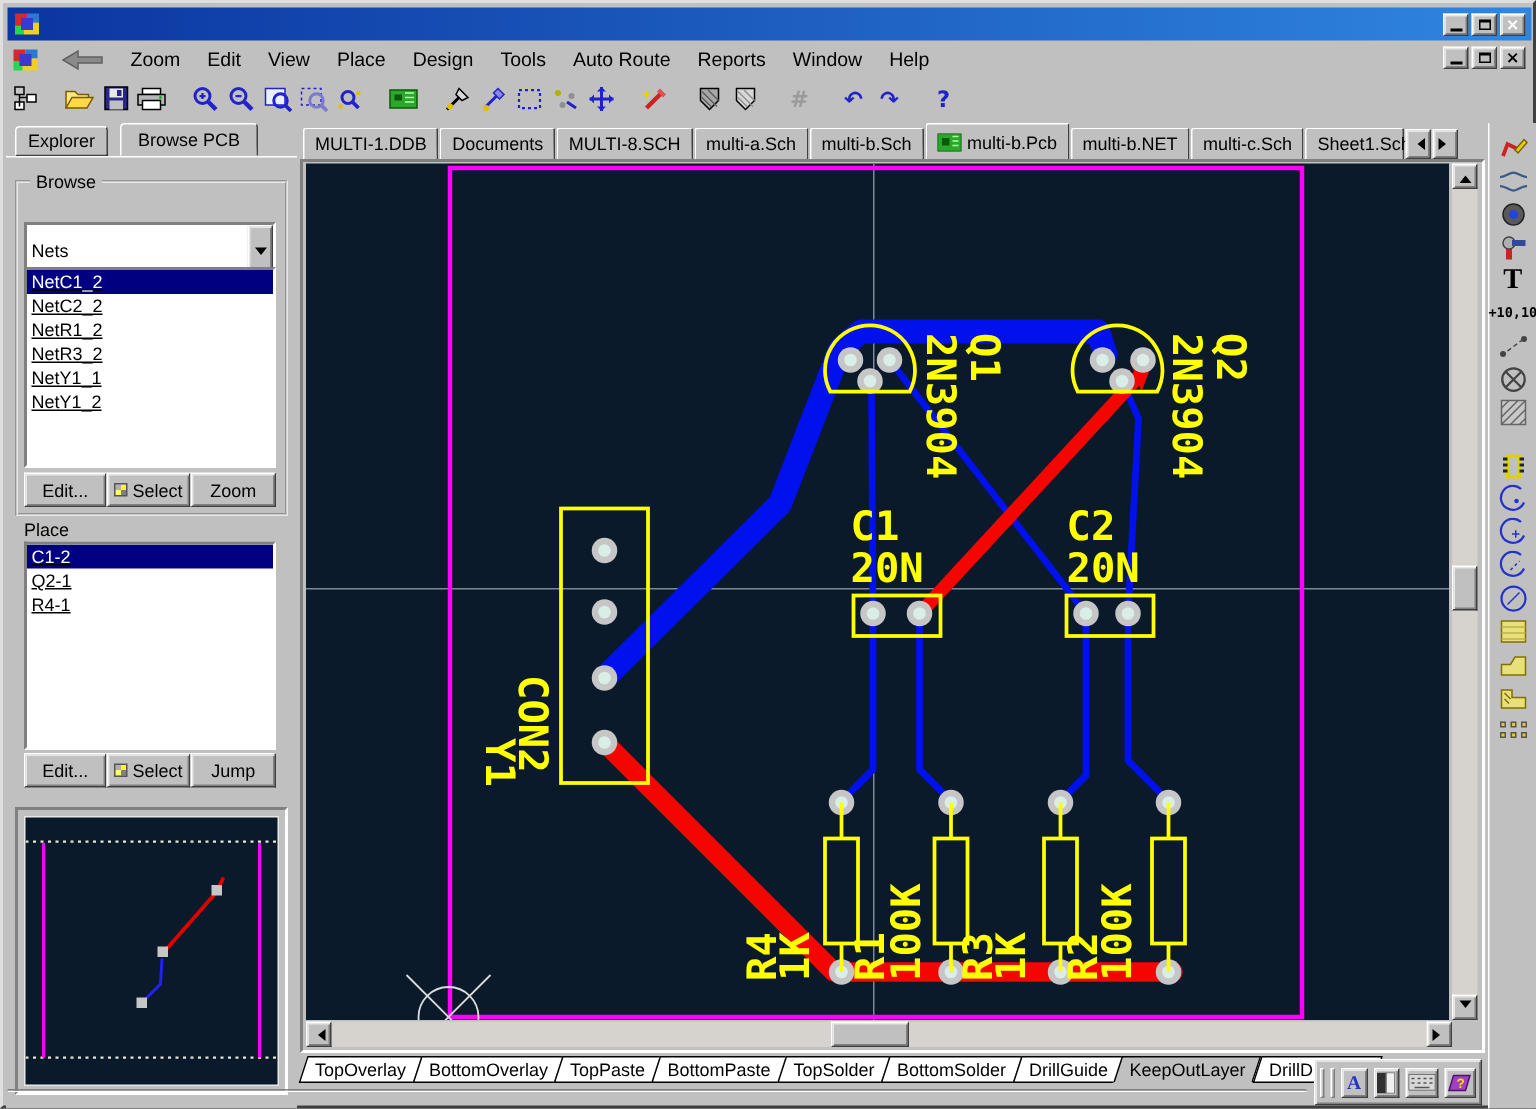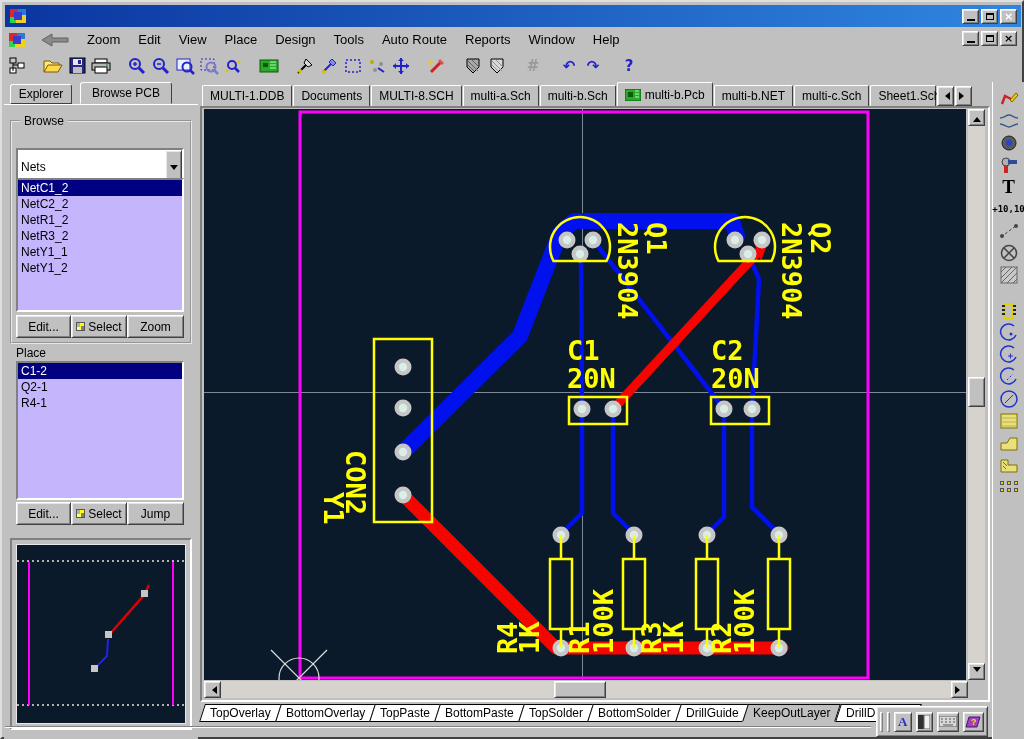--- a/index.html
+++ b/index.html
@@ -36,22 +36,22 @@
   .blue { color:#2222cc; } .gray { color:#9a9a9a; }
   .uglyph { font:bold 15px "DejaVu Sans",sans-serif; }
   
   #leftpanel { left:2px; top:78px; width:194px; height:659px; background:#c0c0c0; }
   .ptab { position:absolute; top:2px; height:22px; background:#c0c0c0;
           border:1px solid; border-color:#fff #404040 #c0c0c0 #fff; border-radius:3px 3px 0 0;
           font:12px "Liberation Sans",sans-serif; display:flex; align-items:center; justify-content:center; }
   .groupbox { position:absolute; border:2px groove #e8e8e8; }
   .grouplabel { position:absolute; top:-8px; left:8px; background:#c0c0c0; padding:0 4px;
                 font:12px "Liberation Sans",sans-serif; }
-  .listbox { background:#c4b5fd; border:2px solid; border-color:#808080 #fff #fff #808080;
-             font:12px "Liberation Sans",sans-serif; overflow:hidden; }
+  .listbox { background:#ffffff; border:2px solid; border-color:#808080 #fff #fff #808080;
+             font:12px "Liberation Sans",sans-serif; overflow:hidden;text-decoration:underline; }
   .listbox .row { height:16px; line-height:16px; padding-left:3px; color:#000; }
   .listbox .sel { background:#000080; color:#fff; }
   .combo { background:#fff; border:2px solid; border-color:#808080 #fff #fff #808080;
            font:12px "Liberation Sans",sans-serif; display:flex; align-items:center; position:absolute; }
   .combo .val { flex:1; padding-left:3px; }
   .combo .drop { width:17px; height:100%; }
   .tri-down { width:0; height:0; border:4px solid transparent; border-top:5px solid #000; margin-top:4px; }
   .tri-up { width:0; height:0; border:4px solid transparent; border-bottom:5px solid #000; margin-bottom:4px; }
   .tri-left { width:0; height:0; border:4px solid transparent; border-right:5px solid #000; margin-right:4px; }
   .tri-right { width:0; height:0; border:4px solid transparent; border-left:5px solid #000; margin-left:4px; }

